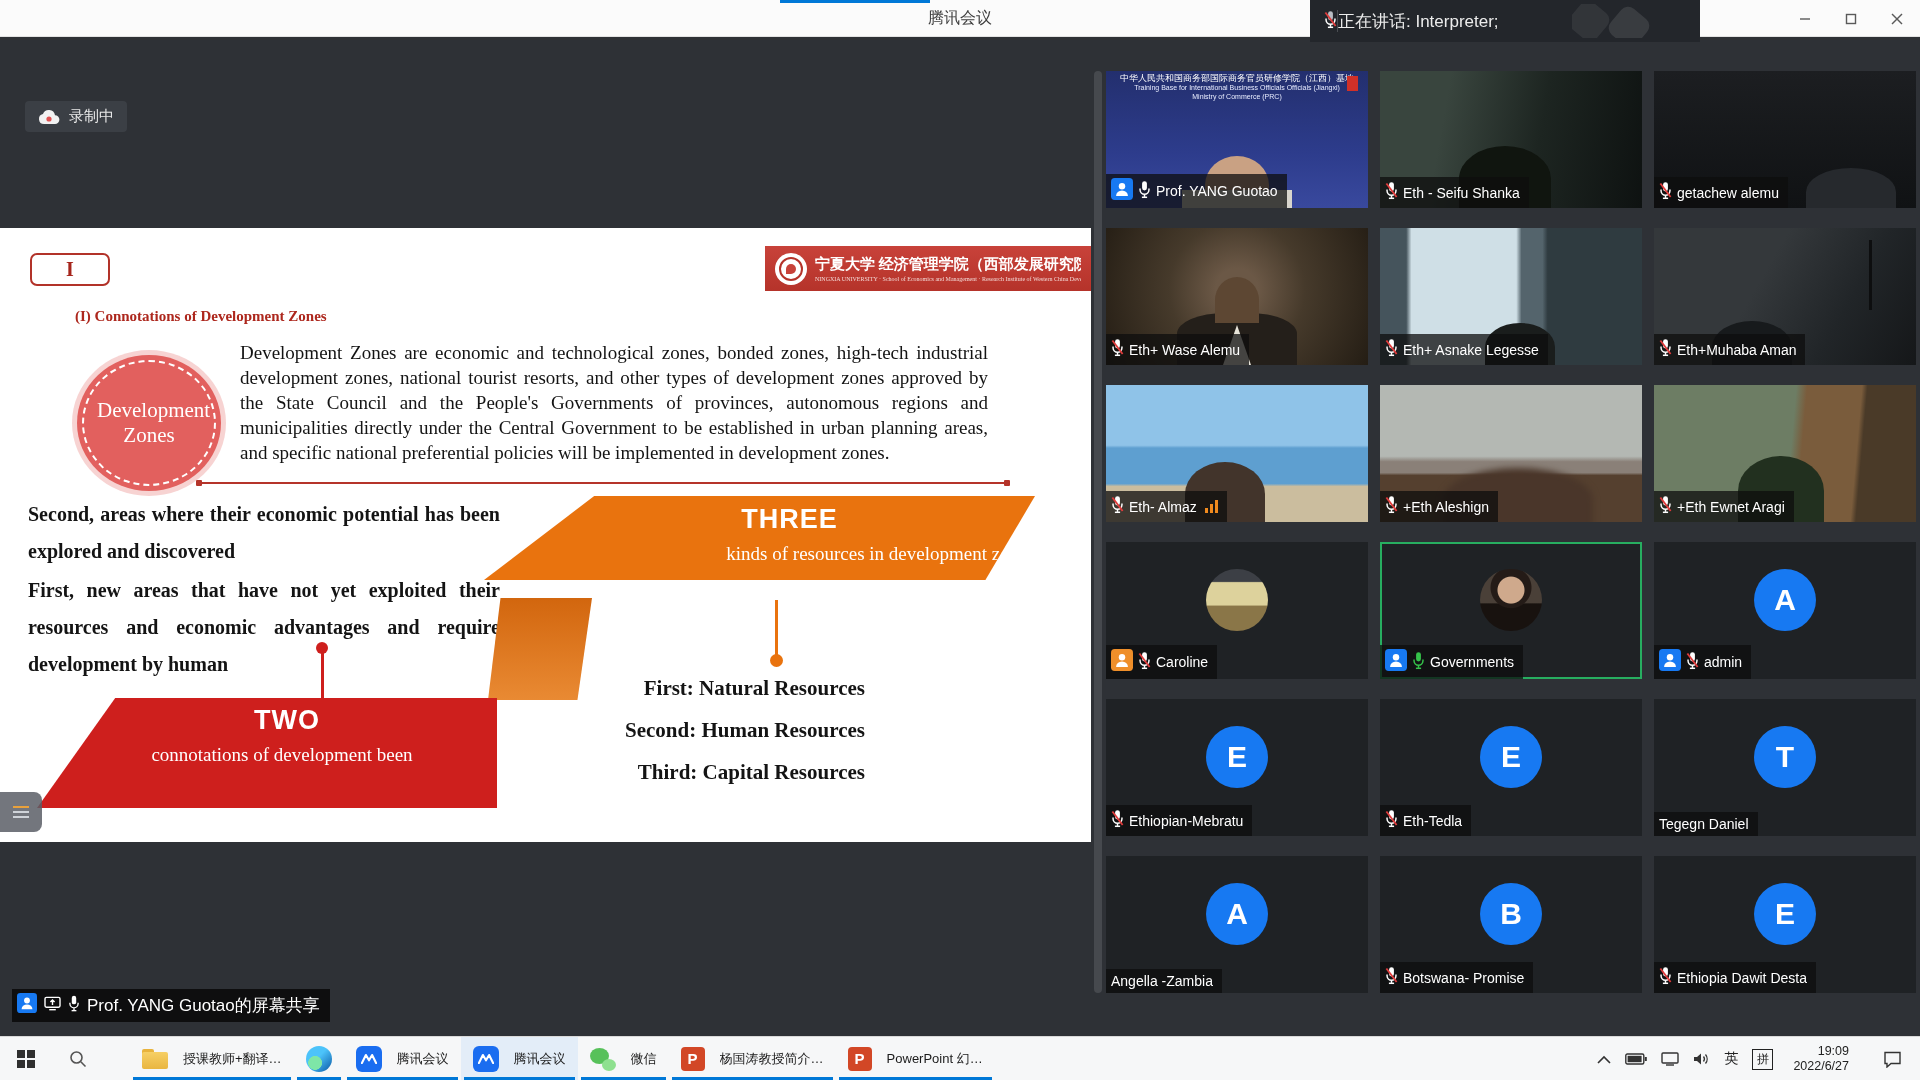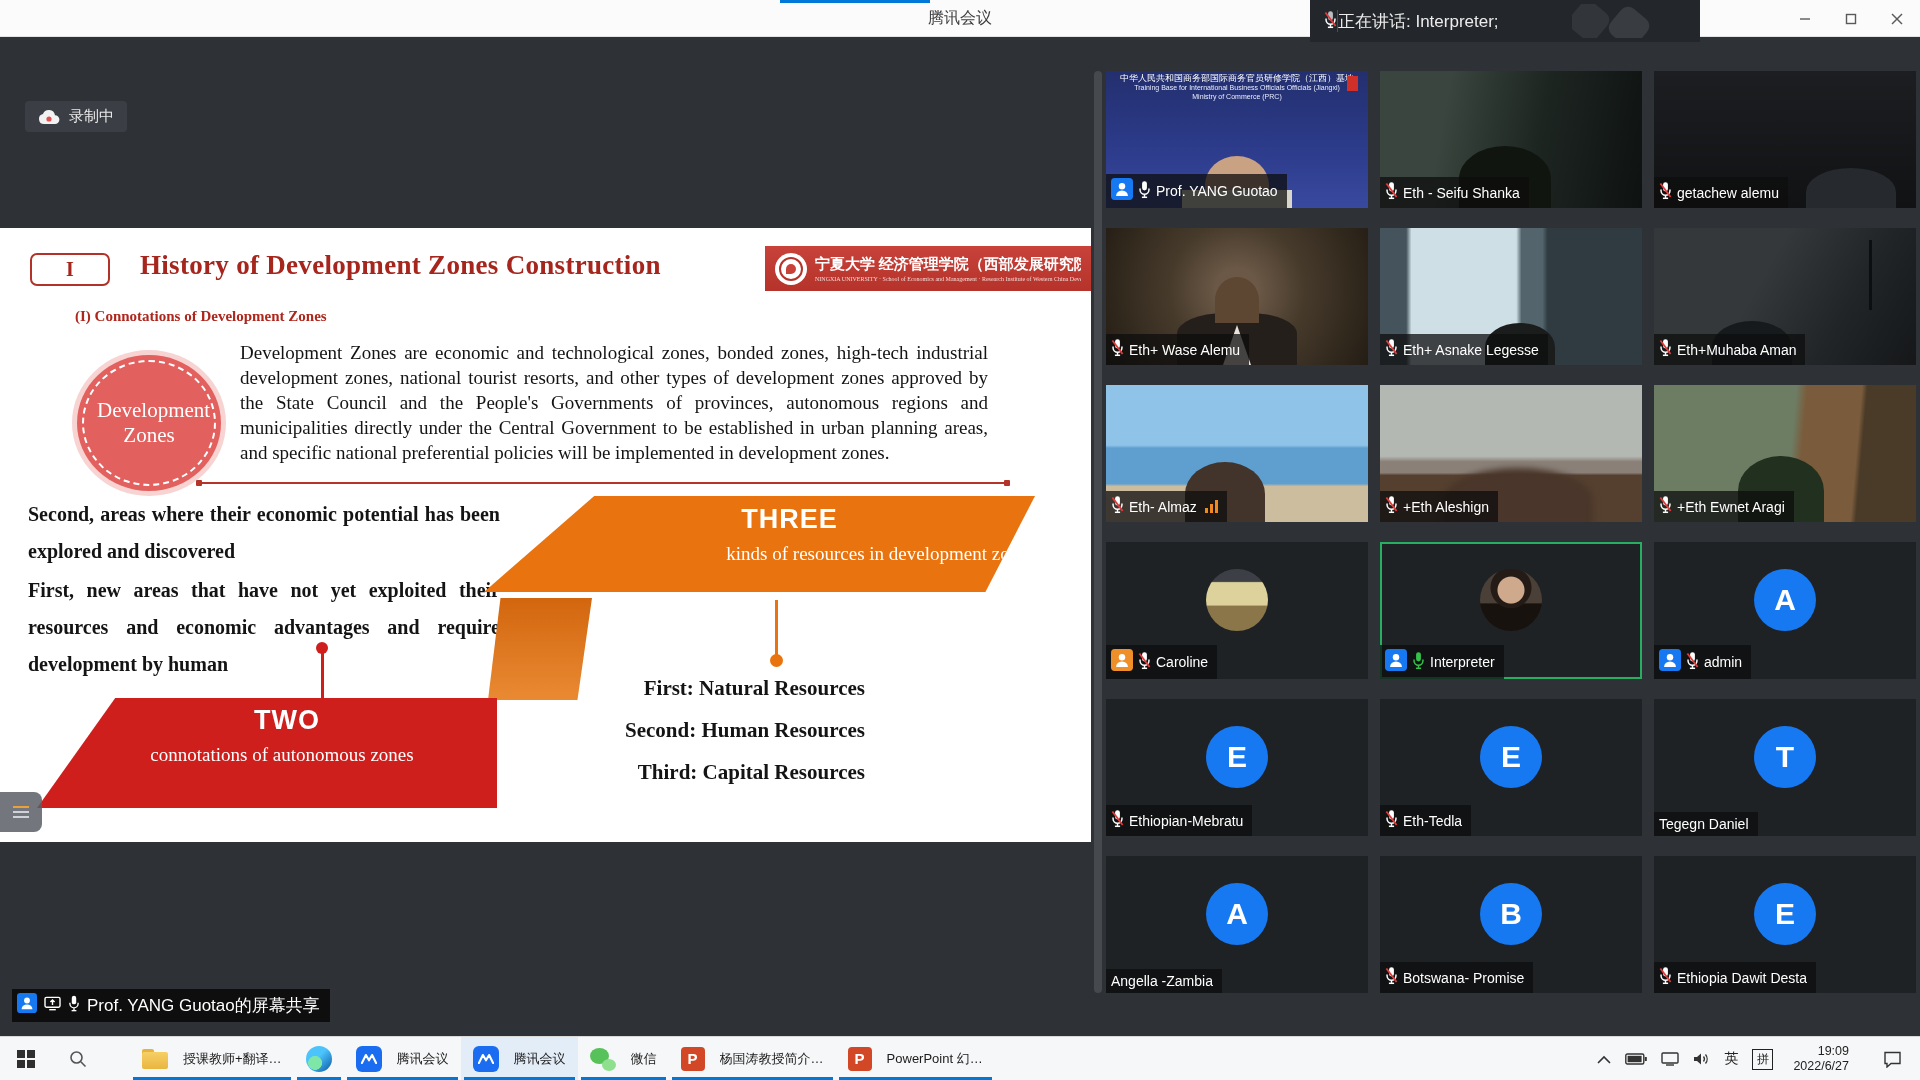--- a/index.html
+++ b/index.html
@@ -58,21 +58,21 @@
   .dz-circle { position:absolute; left:77px; top:127px; width:144px; height:136px; border-radius:50%;
     background:#e2605e; box-shadow:0 0 0 5px rgba(226,96,94,.28); display:flex; align-items:center; justify-content:center; }
   .dz-circle::before { content:""; position:absolute; inset:5px; border:2px dashed #fff; border-radius:50%; }
   .dz-circle span { width:104px; text-align:center; color:#fff; font-size:21px; line-height:1.2; }
   .connector { position:absolute; left:200px; top:254px; width:806px; height:2px; background:#b5342a; }
   .connector::before, .connector::after { content:""; position:absolute; top:-2px; width:6px; height:6px; background:#b5342a; border-radius:1px; }
   .connector::before { left:-4px; } .connector::after { right:-4px; }
   .left-points { position:absolute; left:28px; top:268px; width:472px; font-size:20px; font-weight:bold;
     color:#141414; text-align:justify; line-height:37px; }
   .left-points p + p { margin-top:2px; }
-  .shape-three { position:absolute; left:484px; top:268px; width:551px; height:96px; background:#e9730e;
+  .shape-three { position:absolute; left:484px; top:268px; width:551px; height:84px; background:#e9730e;
     clip-path:polygon(20% 0, 100% 0, 91% 100%, 0 100%); text-align:center; color:#fff; }
   .shape-three .t { font-family:"Liberation Sans",sans-serif; font-weight:bold; font-size:27px; letter-spacing:1px; margin-top:8px; margin-left:60px; }
   .shape-three .s { font-size:19px; margin-top:8px; margin-left:40px;text-align:right; }
   .fold { position:absolute; left:488px; top:370px; width:104px; height:102px;
     background:linear-gradient(180deg,#d2660e,#e98a33); clip-path:polygon(12% 0, 100% 0, 86% 100%, 0 100%); }
   .shape-two { position:absolute; left:37px; top:470px; width:460px; height:110px; background:#ce1f1d;
     clip-path:polygon(17% 0, 100% 0, 100% 100%, 0 100%); text-align:center; color:#fff; }
   .shape-two .t { font-family:"Liberation Sans",sans-serif; font-weight:bold; font-size:27px; letter-spacing:1px; margin-top:7px; margin-left:40px; }
   .shape-two .s { font-size:19px; margin-top:8px; margin-left:30px; }
   .pin-red-dot { position:absolute; left:316px; top:414px; width:12px; height:12px; border-radius:50%; background:#ce1f1d; }
@@ -208,21 +208,20 @@
     <div class="rec-badge">
       <svg width="22" height="16" viewBox="0 0 22 16">
         <path d="M6 15 a5 5 0 0 1 -1-9.9 A6.2 6.2 0 0 1 17 6.2 A4.3 4.3 0 0 1 17 15 Z" fill="#f2f2f2"></path>
         <circle cx="11" cy="10" r="2.6" fill="#e05252"></circle>
       </svg>
       <span>录制中</span>
     </div>
 
     <div class="slide">
       <div class="hdr-box">I</div>
-      <div class="slide-title">History of Development Zones Construction</div>
 
       <div class="logo-banner">
         <div class="emblem"></div>
         <div class="logo-text">
           <div class="logo-cn">宁夏大学 经济管理学院（西部发展研究院）</div>
           <div class="logo-en">NINGXIA UNIVERSITY · School of Economics and Management · Research Institute of Western China Development</div>
         </div>
       </div>
 
       <div class="section-heading">(I) Connotations of Development Zones</div>
@@ -238,21 +237,21 @@
         <p>First, new areas that have not yet exploited their resources and economic advantages and require development by human</p>
       </div>
 
       <div class="shape-three">
         <div class="t">THREE</div>
         <div class="s">kinds of resources in development zones</div>
       </div>
       <div class="fold"></div>
       <div class="shape-two">
         <div class="t">TWO</div>
-        <div class="s">connotations of autonomous zones</div>
+        <div class="s">connotations of development been</div>
       </div>
 
       <div class="pin-red-dot"></div>
       <div class="pin-red-line"></div>
       <div class="pin-or-line"></div>
       <div class="pin-or-dot"></div>
 
       <div class="resources">
         <span>First: Natural Resources</span>
         <span>Second: Human Resources</span>
@@ -452,21 +451,21 @@
               <rect width="24" height="24" rx="4" fill="#1779f2"></rect>
     <circle cx="12" cy="9" r="3.5" fill="#fff"></circle>
               <path d="M5.5 19.5 a6.5 5.8 0 0 1 13 0 Z" fill="#fff"></path>
             </svg></span>
           <span><svg width="13" height="19" viewBox="0 0 14 20">
     <rect x="4.4" y="1" width="5.2" height="10" rx="2.6" fill="#35c24a"></rect>
     <path d="M2.2 9 v1.3 a4.8 4.8 0 0 0 9.6 0 V9" stroke="#35c24a" fill="none" stroke-width="1.6"></path>
     <line x1="7" y1="15.6" x2="7" y2="18" stroke="#35c24a" stroke-width="1.6"></line>
     <line x1="4.2" y1="18.4" x2="9.8" y2="18.4" stroke="#35c24a" stroke-width="1.6"></line>
             </svg></span>
-          <span class="nm">Interpreter</span>
+          <span class="nm">Governments</span>
         </div>
       </div>
       <div class="tile sc-plain" style="left: 1654px; top: 542px;">
         <div class="letter-av">A</div>
         <div class="name-bar">
           <span class="badge-wrap"><svg width="22" height="22" viewBox="0 0 24 24">
               <rect width="24" height="24" rx="4" fill="#1779f2"></rect>
     <circle cx="12" cy="9" r="3.5" fill="#fff"></circle>
               <path d="M5.5 19.5 a6.5 5.8 0 0 1 13 0 Z" fill="#fff"></path>
             </svg></span>

